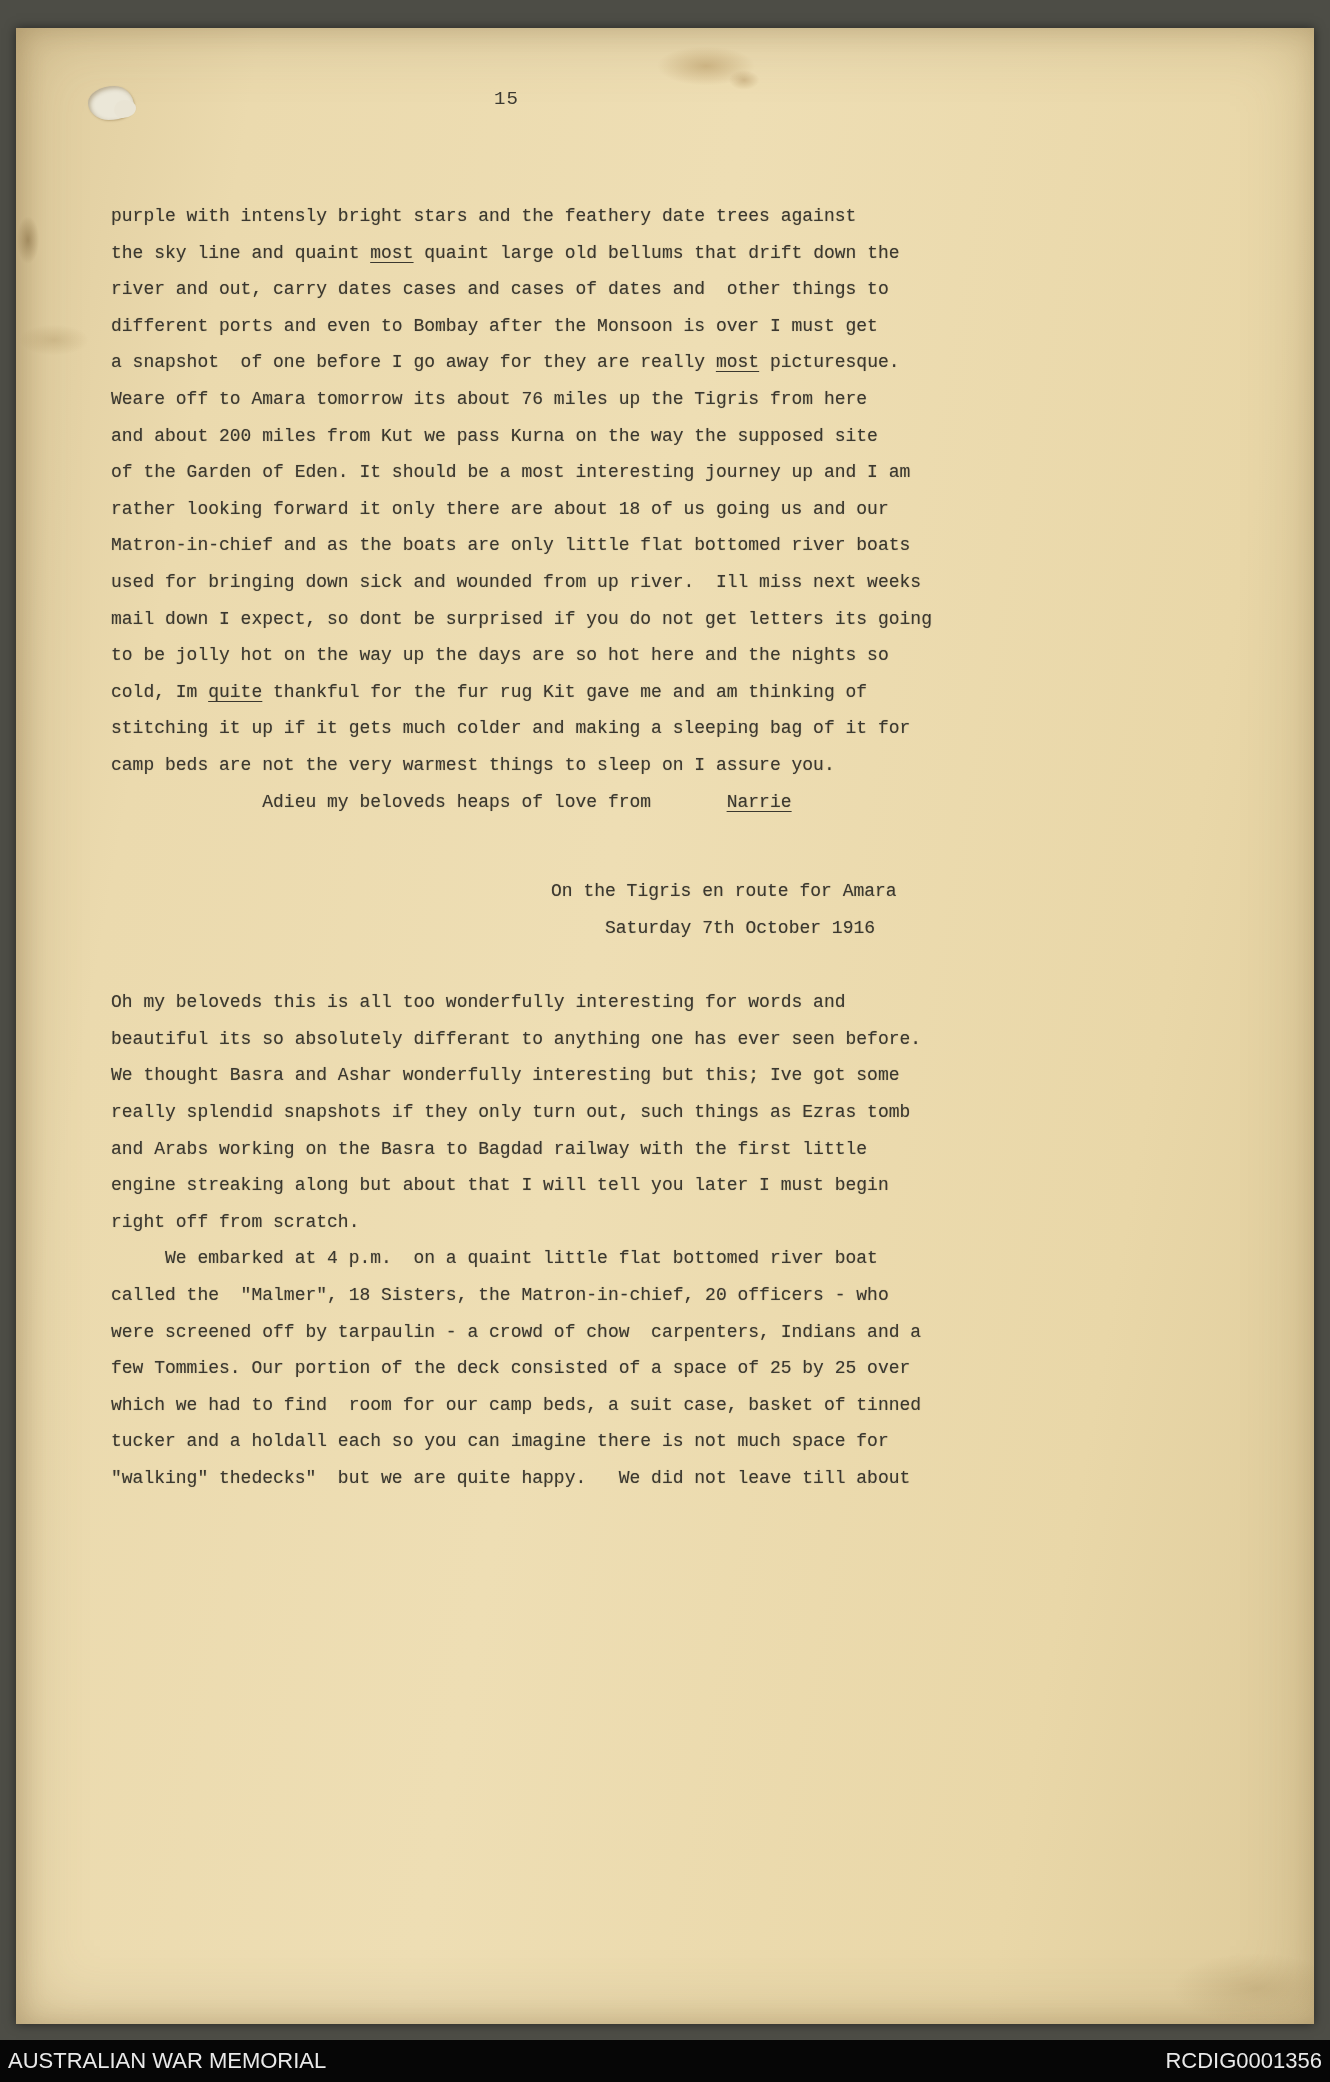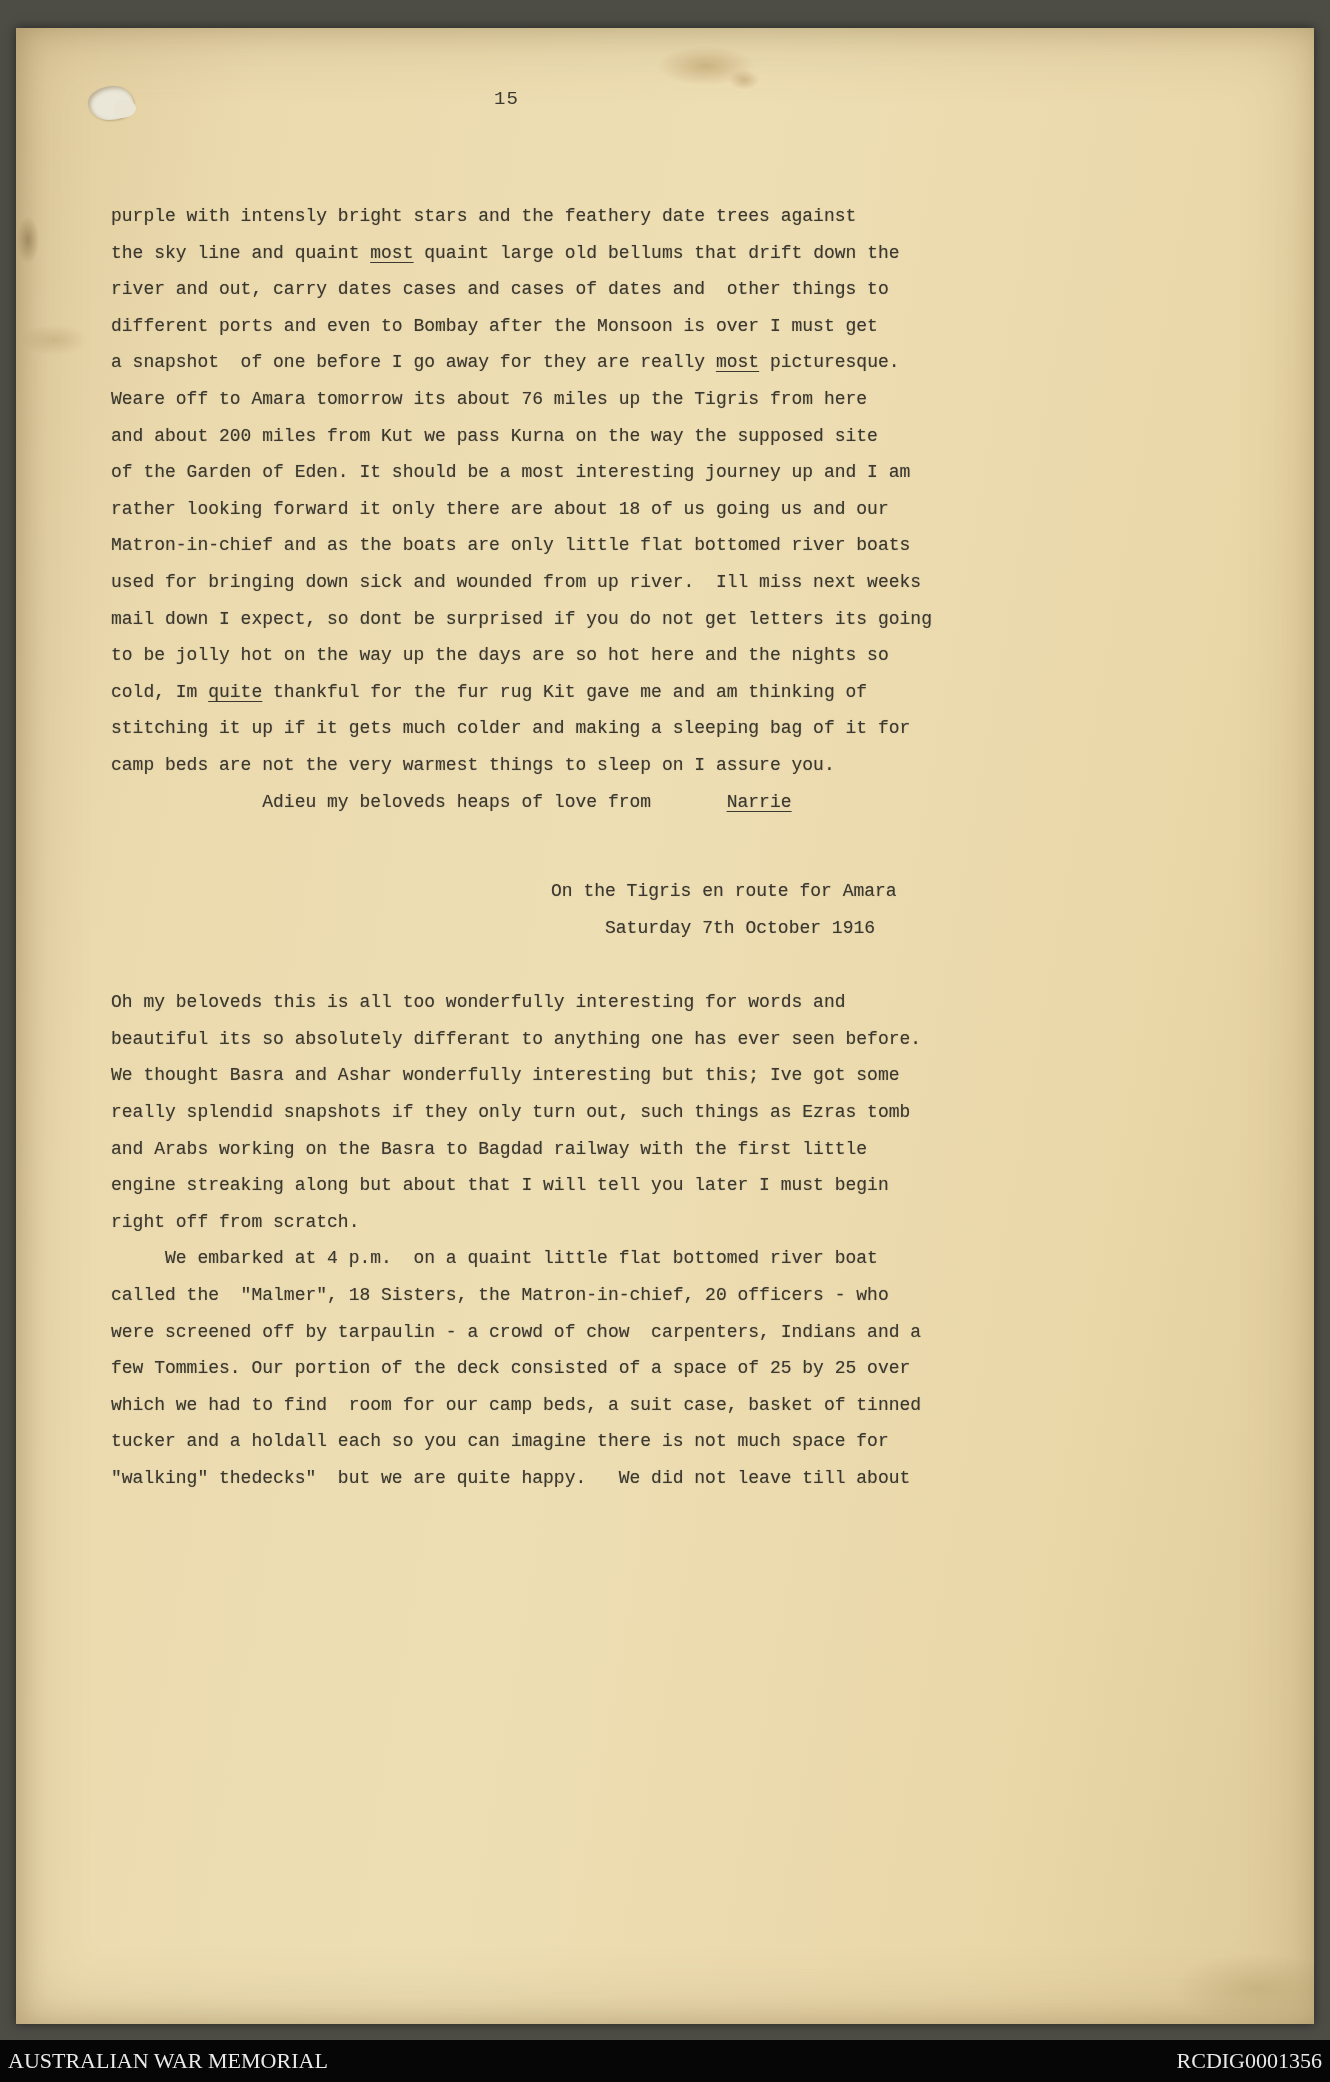--- a/index.html
+++ b/index.html
@@ -66,21 +66,21 @@
   .footer-bar {
     position: absolute;
     left: 0; bottom: 0;
     width: 100%; height: 42px;
     background: #060606;
     display: flex;
     align-items: center;
     justify-content: space-between;
     box-sizing: border-box;
     padding: 0 8px;
-    font-family: Liberation Serif, serif;
+    font-family: Liberation Sans, sans-serif;
     font-size: 22px;
     color: #e9e9e9;
   }
 </style>
 </head>
 <body>
 
 <div class="paper">
   <div class="torn-hole"></div>
   <div class="page-number">15</div>

